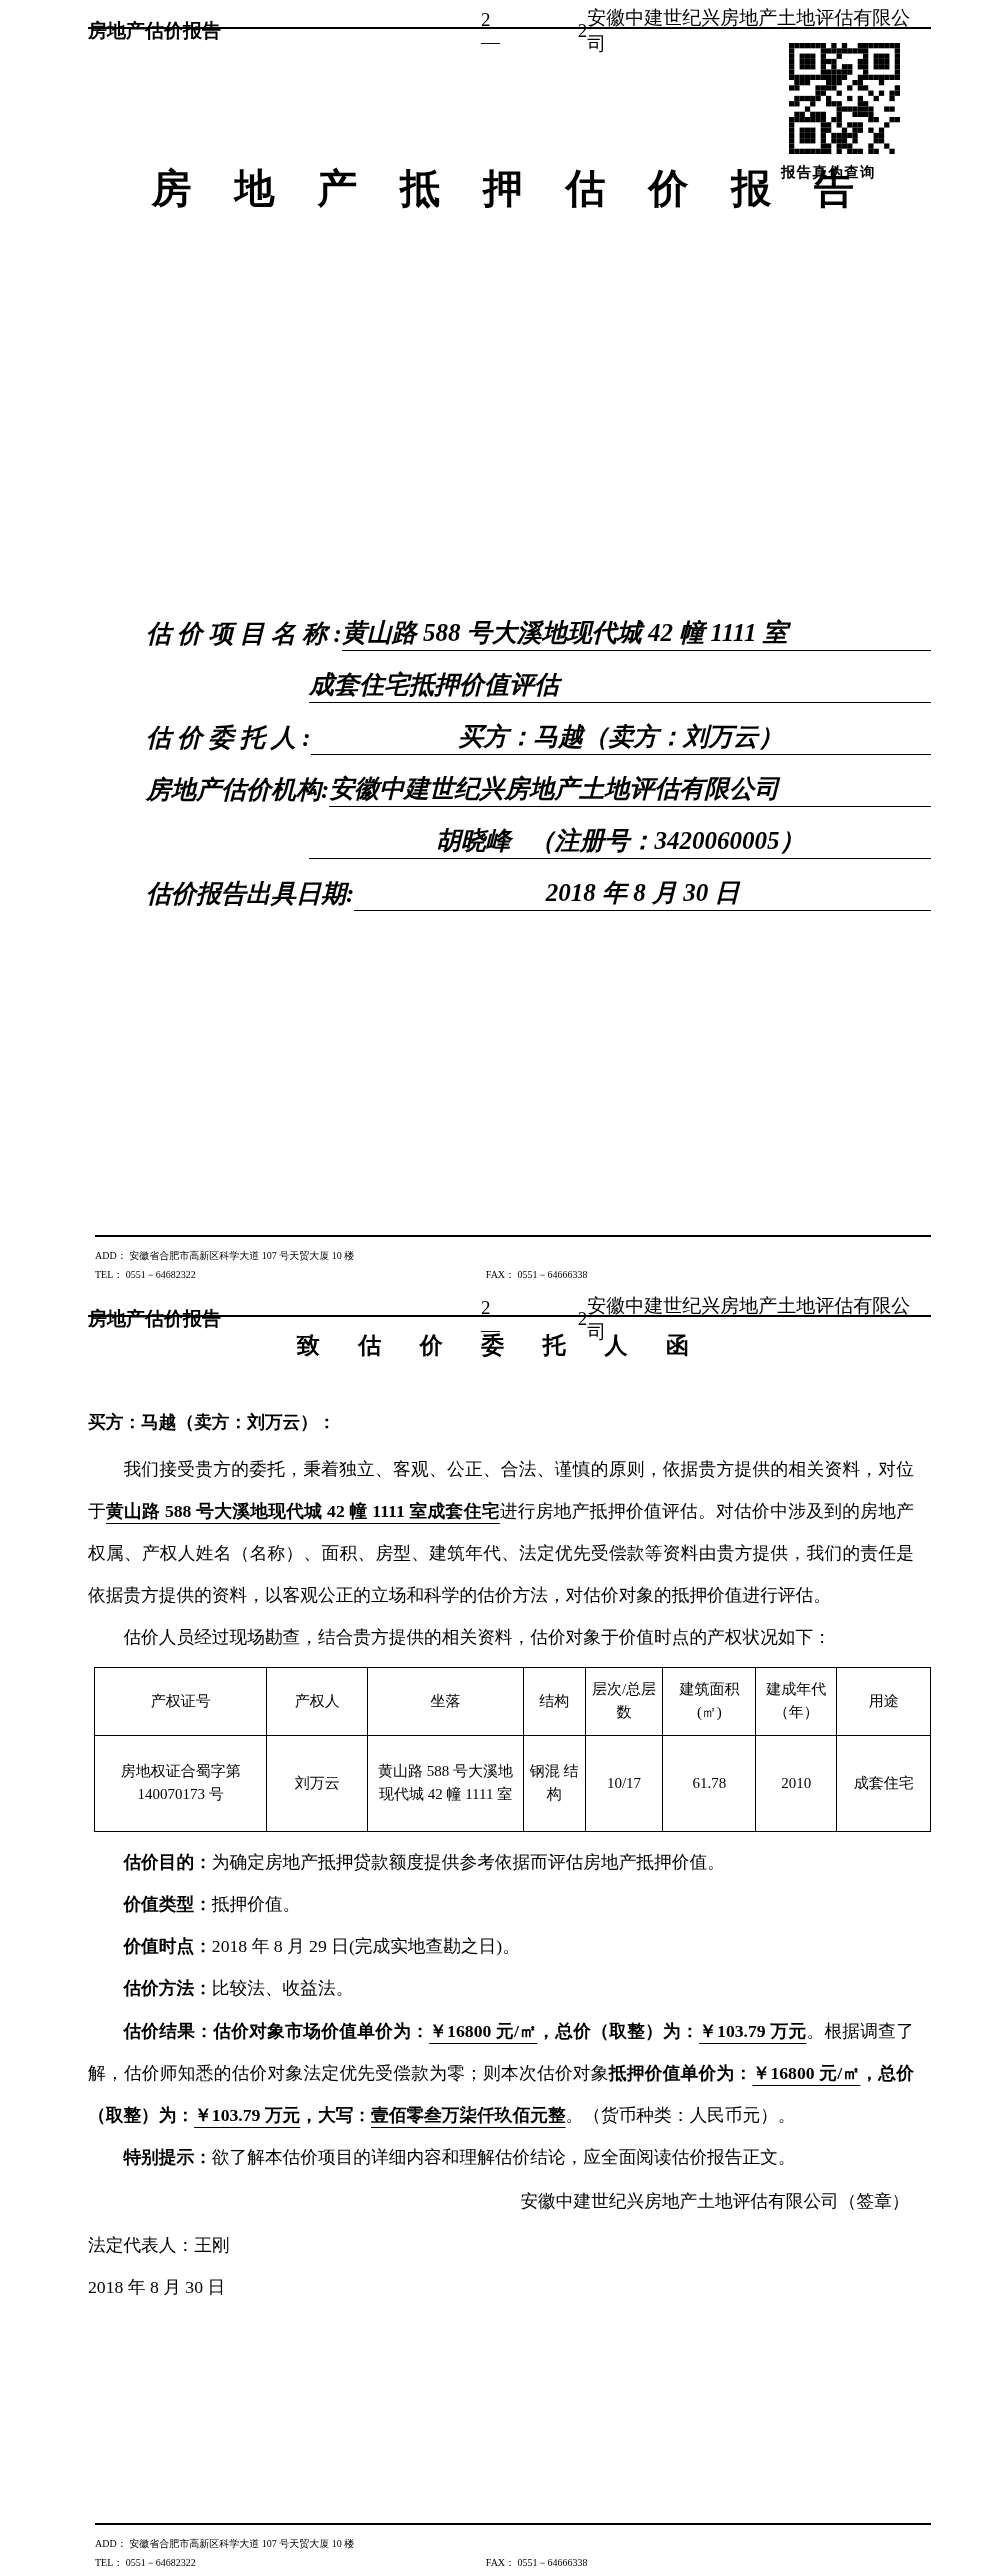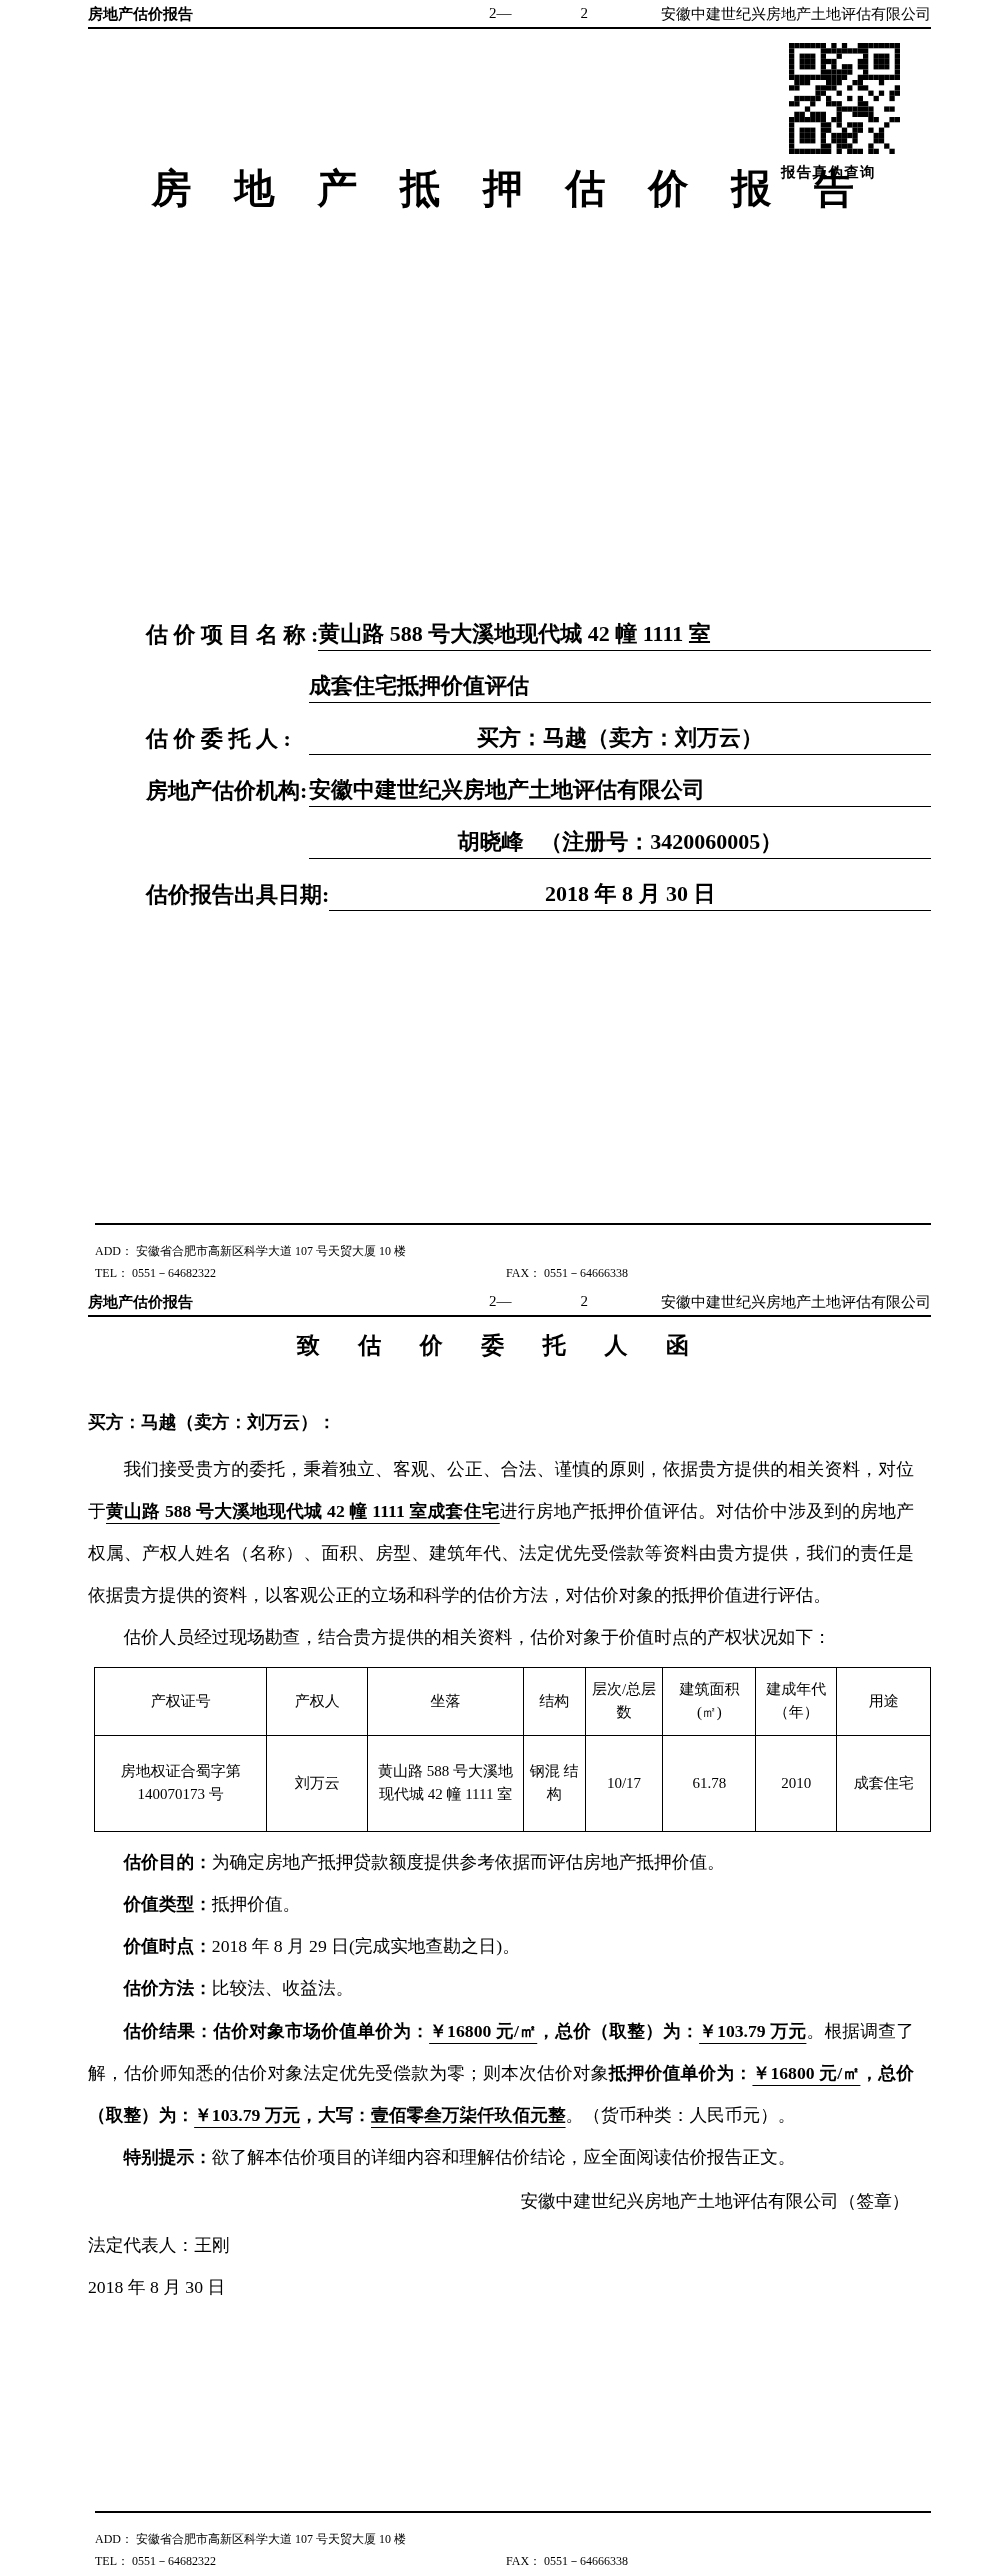--- a/index.html
+++ b/index.html
@@ -4,43 +4,43 @@
 <style>
   html,body{margin:0;padding:0;background:#888;}
   .sheet{
     width:1002px;height:2576px;margin:0 auto;background:#ffffff;color:#000;
     font-family:"Liberation Serif","DejaVu Serif",serif;
     position:relative;overflow:hidden;
   }
   .page{position:relative;width:1002px;height:1288px;overflow:hidden;}
 
   
-  .runhead{position:absolute;top:5px;left:88px;right:71px;display:flex;align-items:flex-start;font-size:15px;}
+  .runhead{position:absolute;top:5px;left:88px;right:83px;display:flex;align-items:center;font-size:19px;}
   .runhead .rh-left{font-weight:bold;width:265px;}
   .runhead .rh-cl{margin-left:136px;}
   .runhead .rh-cr{margin-left:69px;}
   .runhead .rh-right{margin-left:auto;}
   .runhead-rule{position:absolute;top:26.5px;left:88px;right:71px;border-top:2.5px solid #000;}
 
   
   .qr-wrap{position:absolute;top:43px;right:95px;width:126px;text-align:left;}
   .qr-box{width:111px;height:111px;margin-left:7.6px;}
   .qr-label{font-weight:bold;font-size:14.5px;margin-top:8.8px;letter-spacing:1.3px;}
 
   
   .main-title{margin-top:157px;text-align:center;font-size:40px;font-weight:bold;letter-spacing:16.4px;line-height:63px;padding-left:20px;}
   .doc-number{margin-top:23px;text-align:center;font-size:19.6px;font-weight:bold;}
   .fields{margin:379px 71px 0 146px;}
-  .frow{display:flex;align-items:flex-end;height:52px;font-size:22px;font-weight:bold;}
+  .frow{display:flex;align-items:flex-end;height:52px;font-size:25px;font-weight:bold;font-style:italic;}
   .flabel{flex:0 0 auto;min-width:163px;white-space:pre;padding-bottom:1.3px;}
   .fval{flex:1 1 auto;border-bottom:1.9px solid #000;padding-bottom:1.3px;white-space:pre;}
   .fval.center{text-align:center;}
 
   
-  .page-footer{position:absolute;left:95px;right:71px;bottom:6.3px;border-top:2.5px solid #000;padding-top:18px;font-size:12px;}
+  .page-footer{position:absolute;left:95px;right:71px;bottom:6.3px;border-top:2.5px solid #000;padding-top:12px;font-size:10px;}
   .pf-row2{display:flex;margin-top:5px;}
   .pf-fax{margin-left:290px;}
 
   
   .letter-title{margin-top:42px;text-align:center;font-size:23px;font-weight:bold;letter-spacing:16.4px;}
   .letter-body{margin:0 88px 0 88px;font-size:17.7px;line-height:42px;text-align:justify;}
   .salutation{margin-top:40px;font-weight:bold;}
   .para{text-indent:2em;}
 
   table.prop{border-collapse:collapse;margin:8.8px 0 0 6.3px;table-layout:fixed;width:837px;

